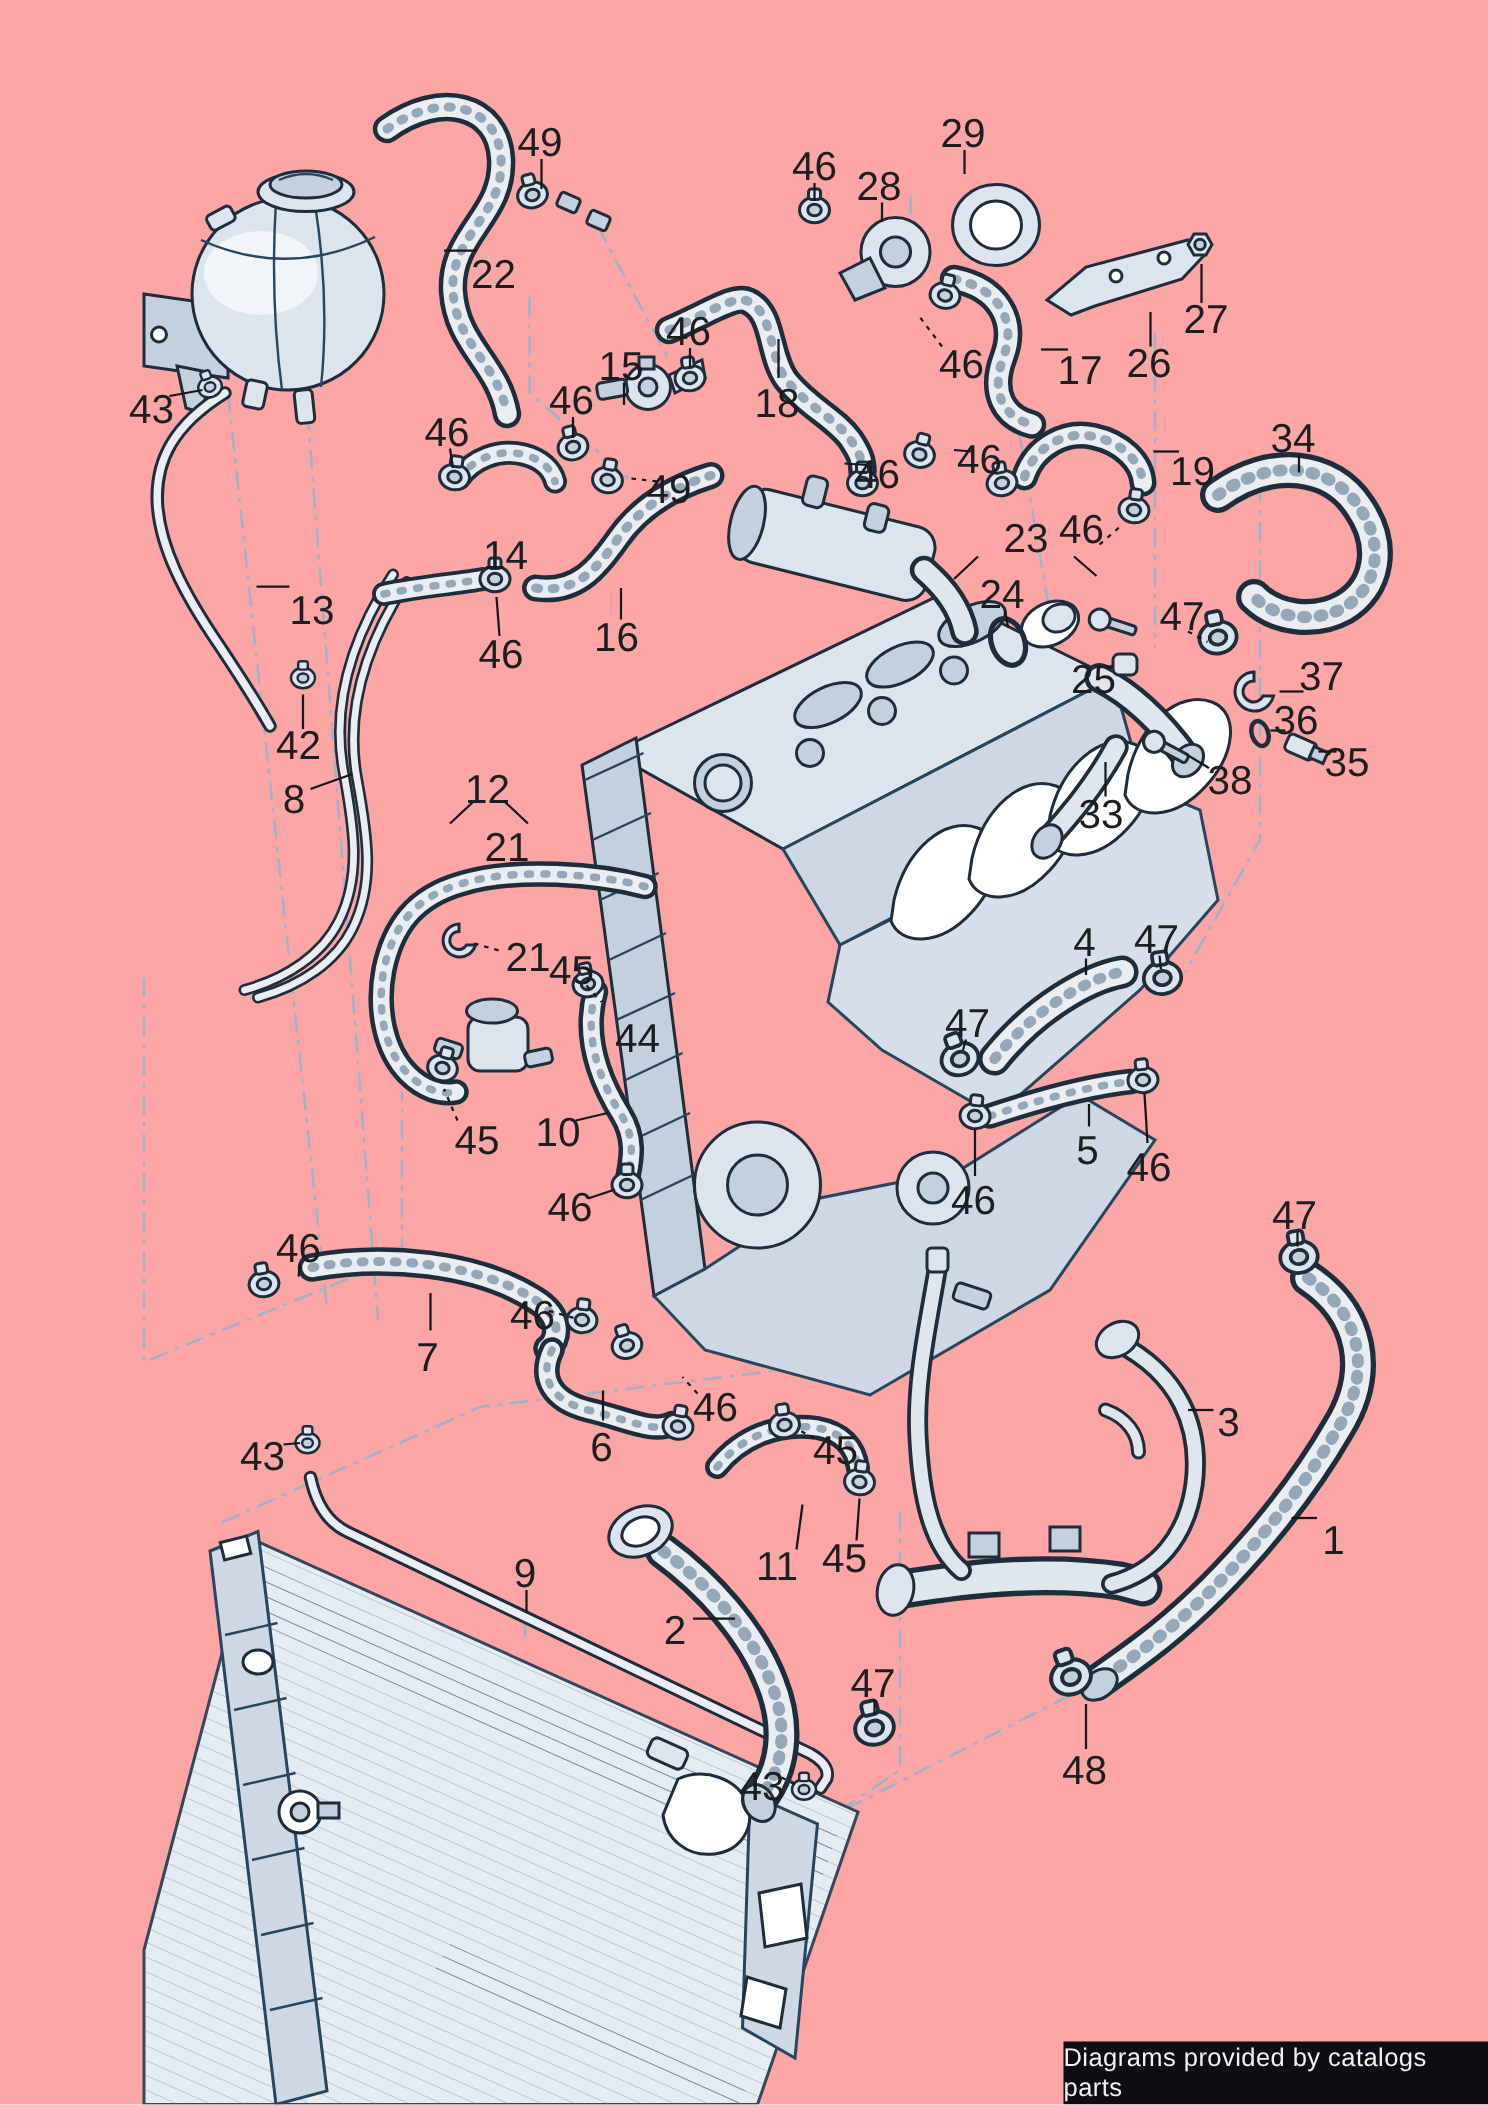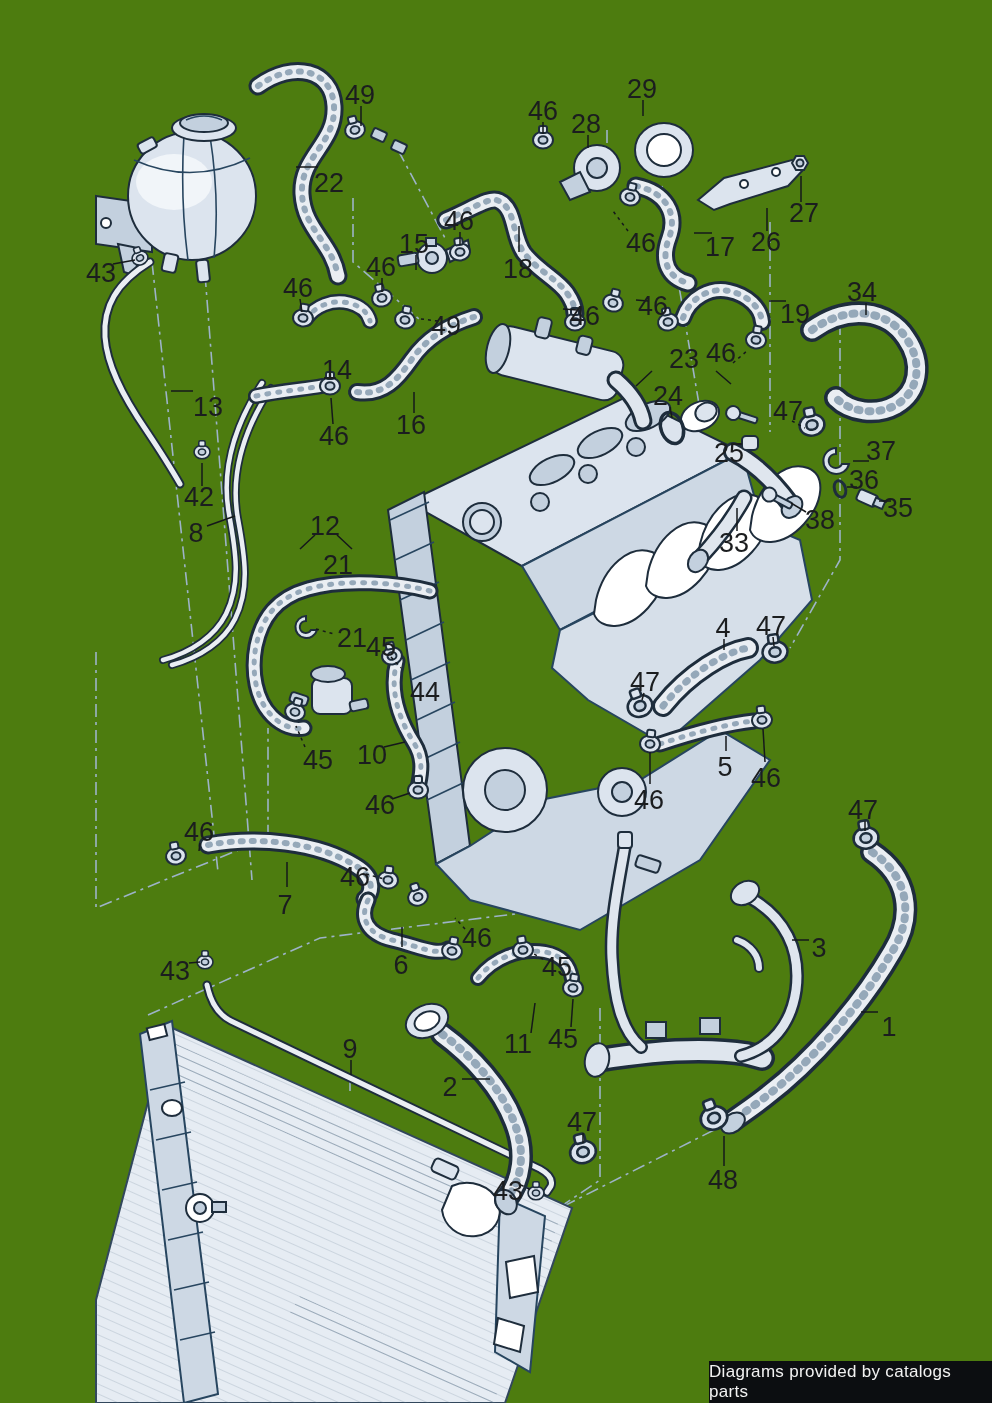--- a/index.html
+++ b/index.html
@@ -1,16 +1,16 @@
 <!DOCTYPE html>
 <html><head>
 <meta charset="utf-8">
 <style>
   html,body{margin:0;padding:0;background:#fff}
-  .stage{position:relative;width:992px;height:1403px;background:#4d7c0f;overflow:hidden;
+  .stage{position:relative;width:992px;height:1403px;background:#fca5a5;overflow:hidden;
          font-family:"Liberation Sans",sans-serif}
   svg{position:absolute;left:0;top:0}
   
   .ho{fill:none;stroke:#1e2d3c;stroke-linecap:round;stroke-linejoin:round}
   .hf{fill:none;stroke:#eaeef3;stroke-linecap:round;stroke-linejoin:round}
   .hm{fill:none;stroke:#dfe6ee;stroke-linecap:round;stroke-linejoin:round}
   .ht{fill:none;stroke:#8ca0b3;stroke-linecap:round;stroke-linejoin:round;stroke-dasharray:2 9;opacity:.9}
   .m {fill:#dce4ee;stroke:#1e2d3c;stroke-width:2}
   .m2{fill:#c3d0de;stroke:#1e2d3c;stroke-width:2}
   .m3{fill:#cdd8e4;stroke:#27455f;stroke-width:2}

